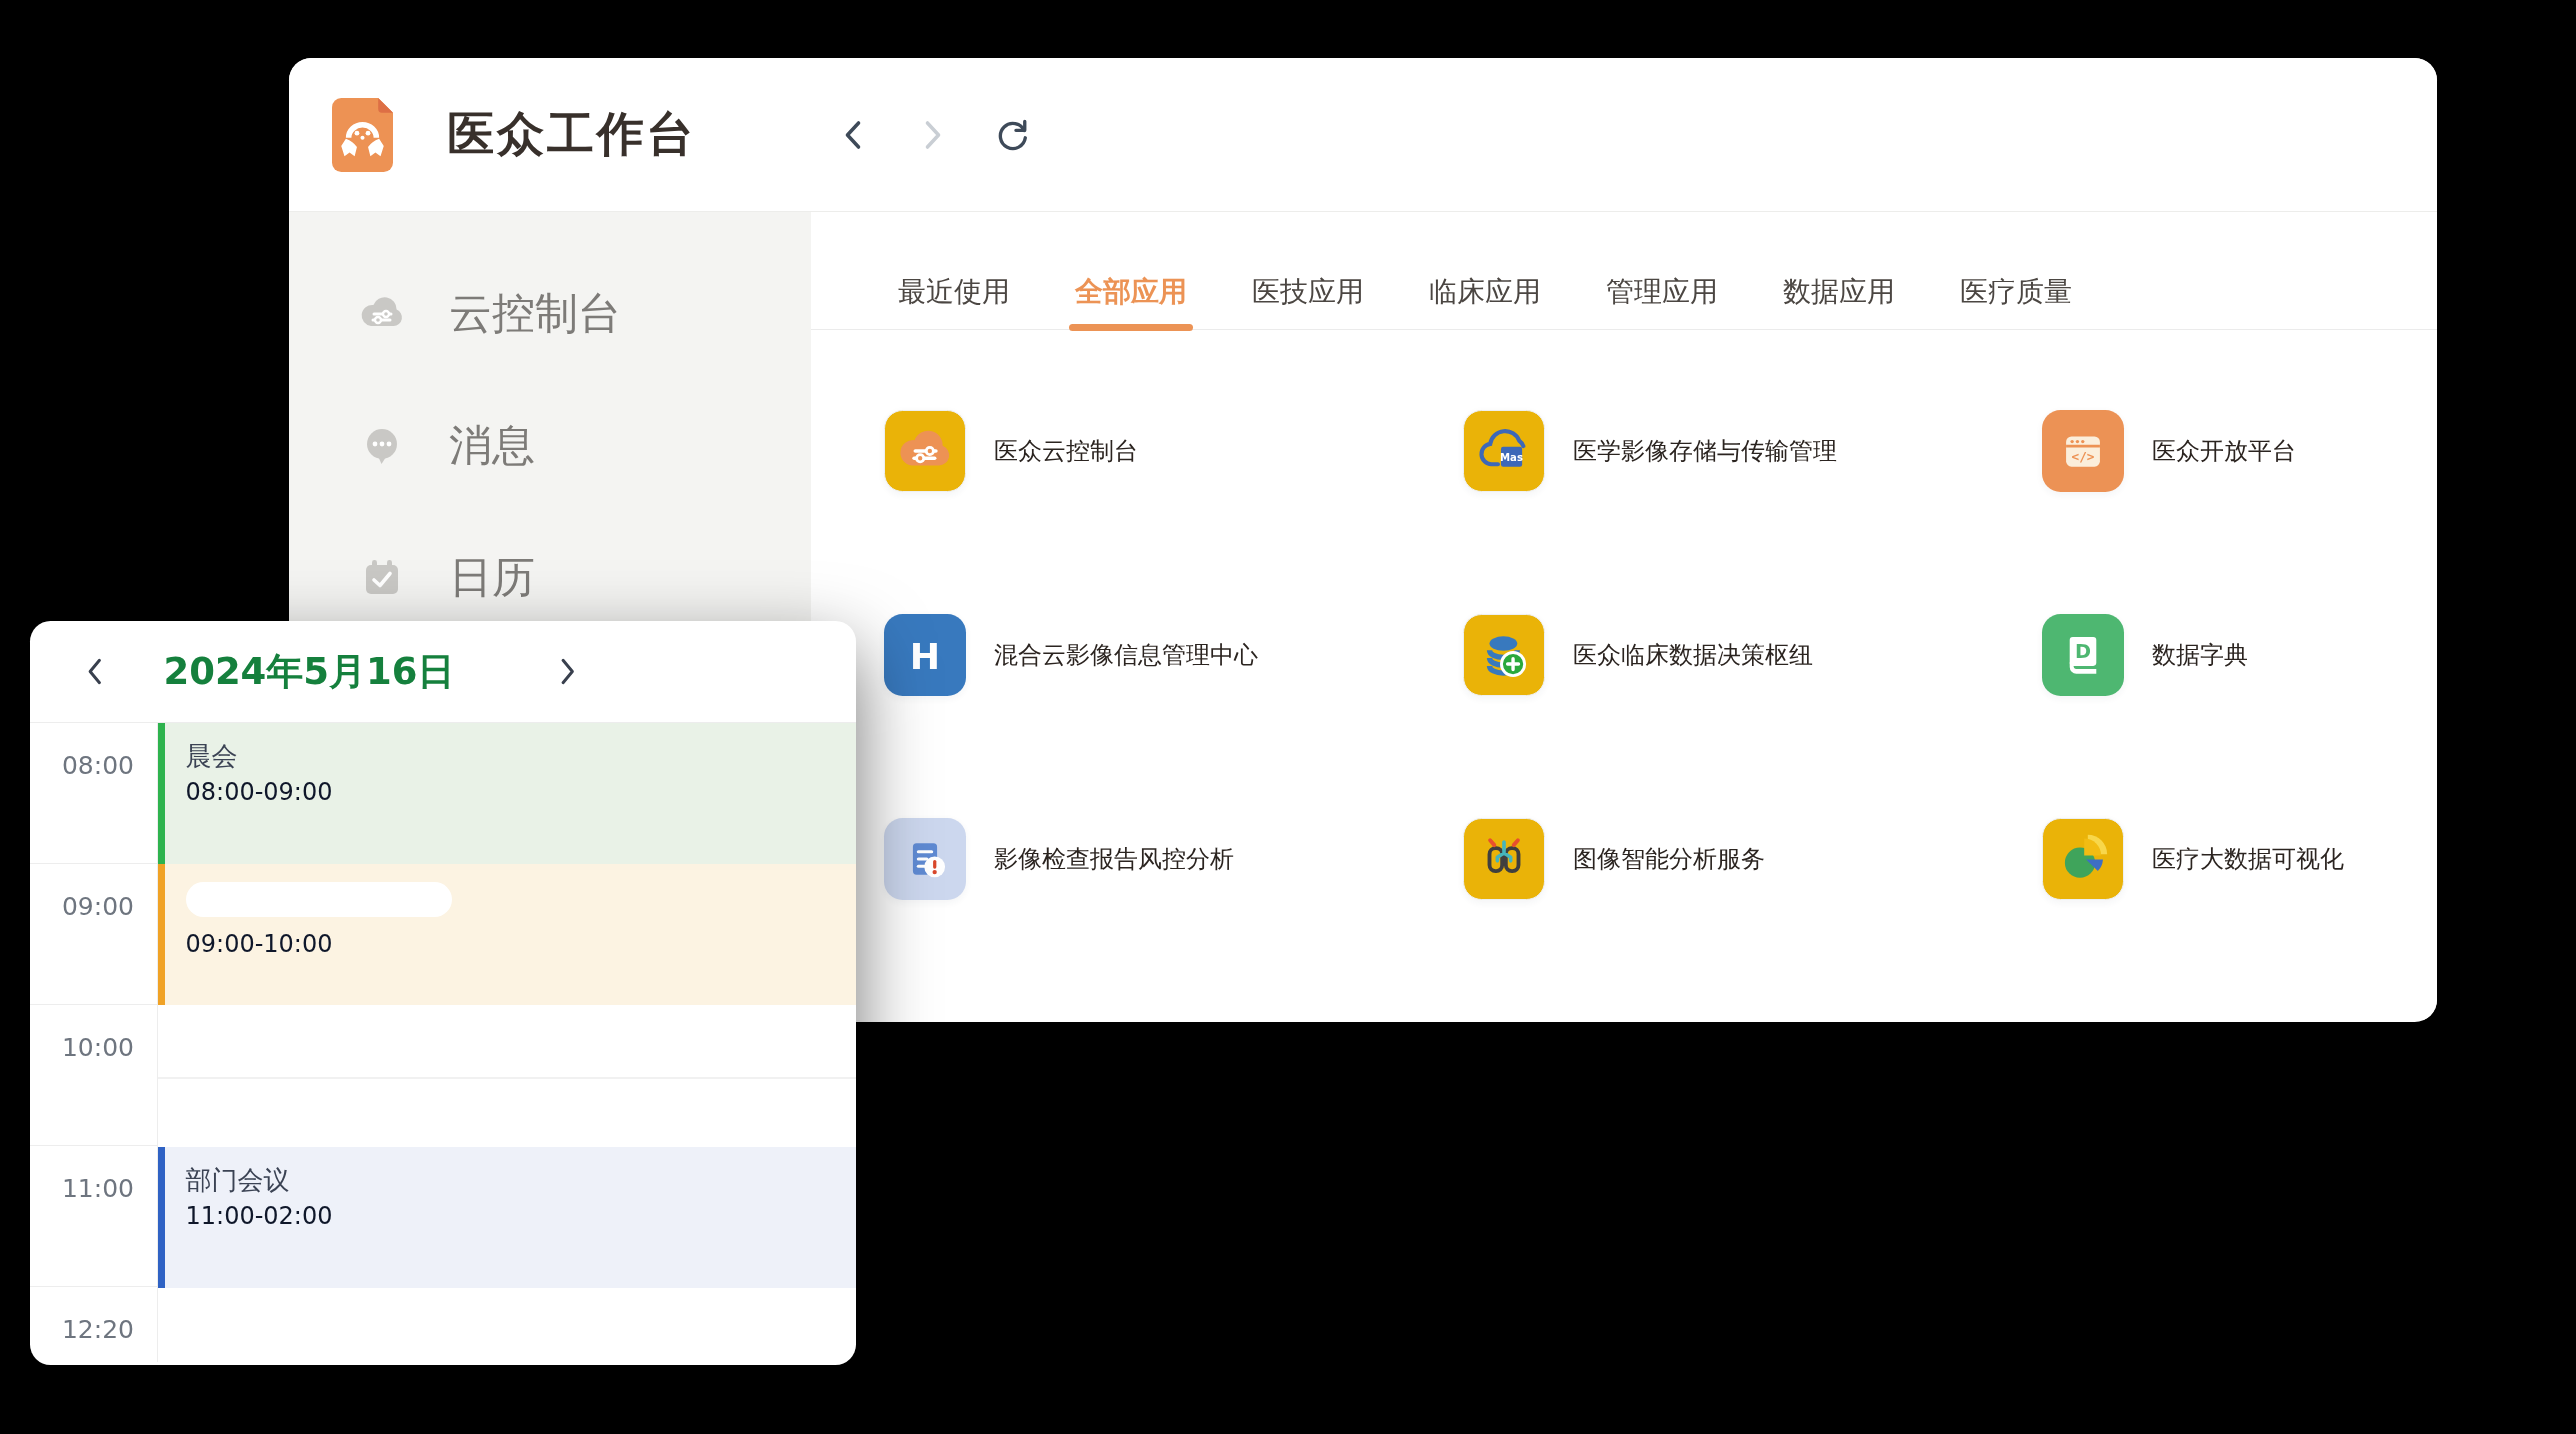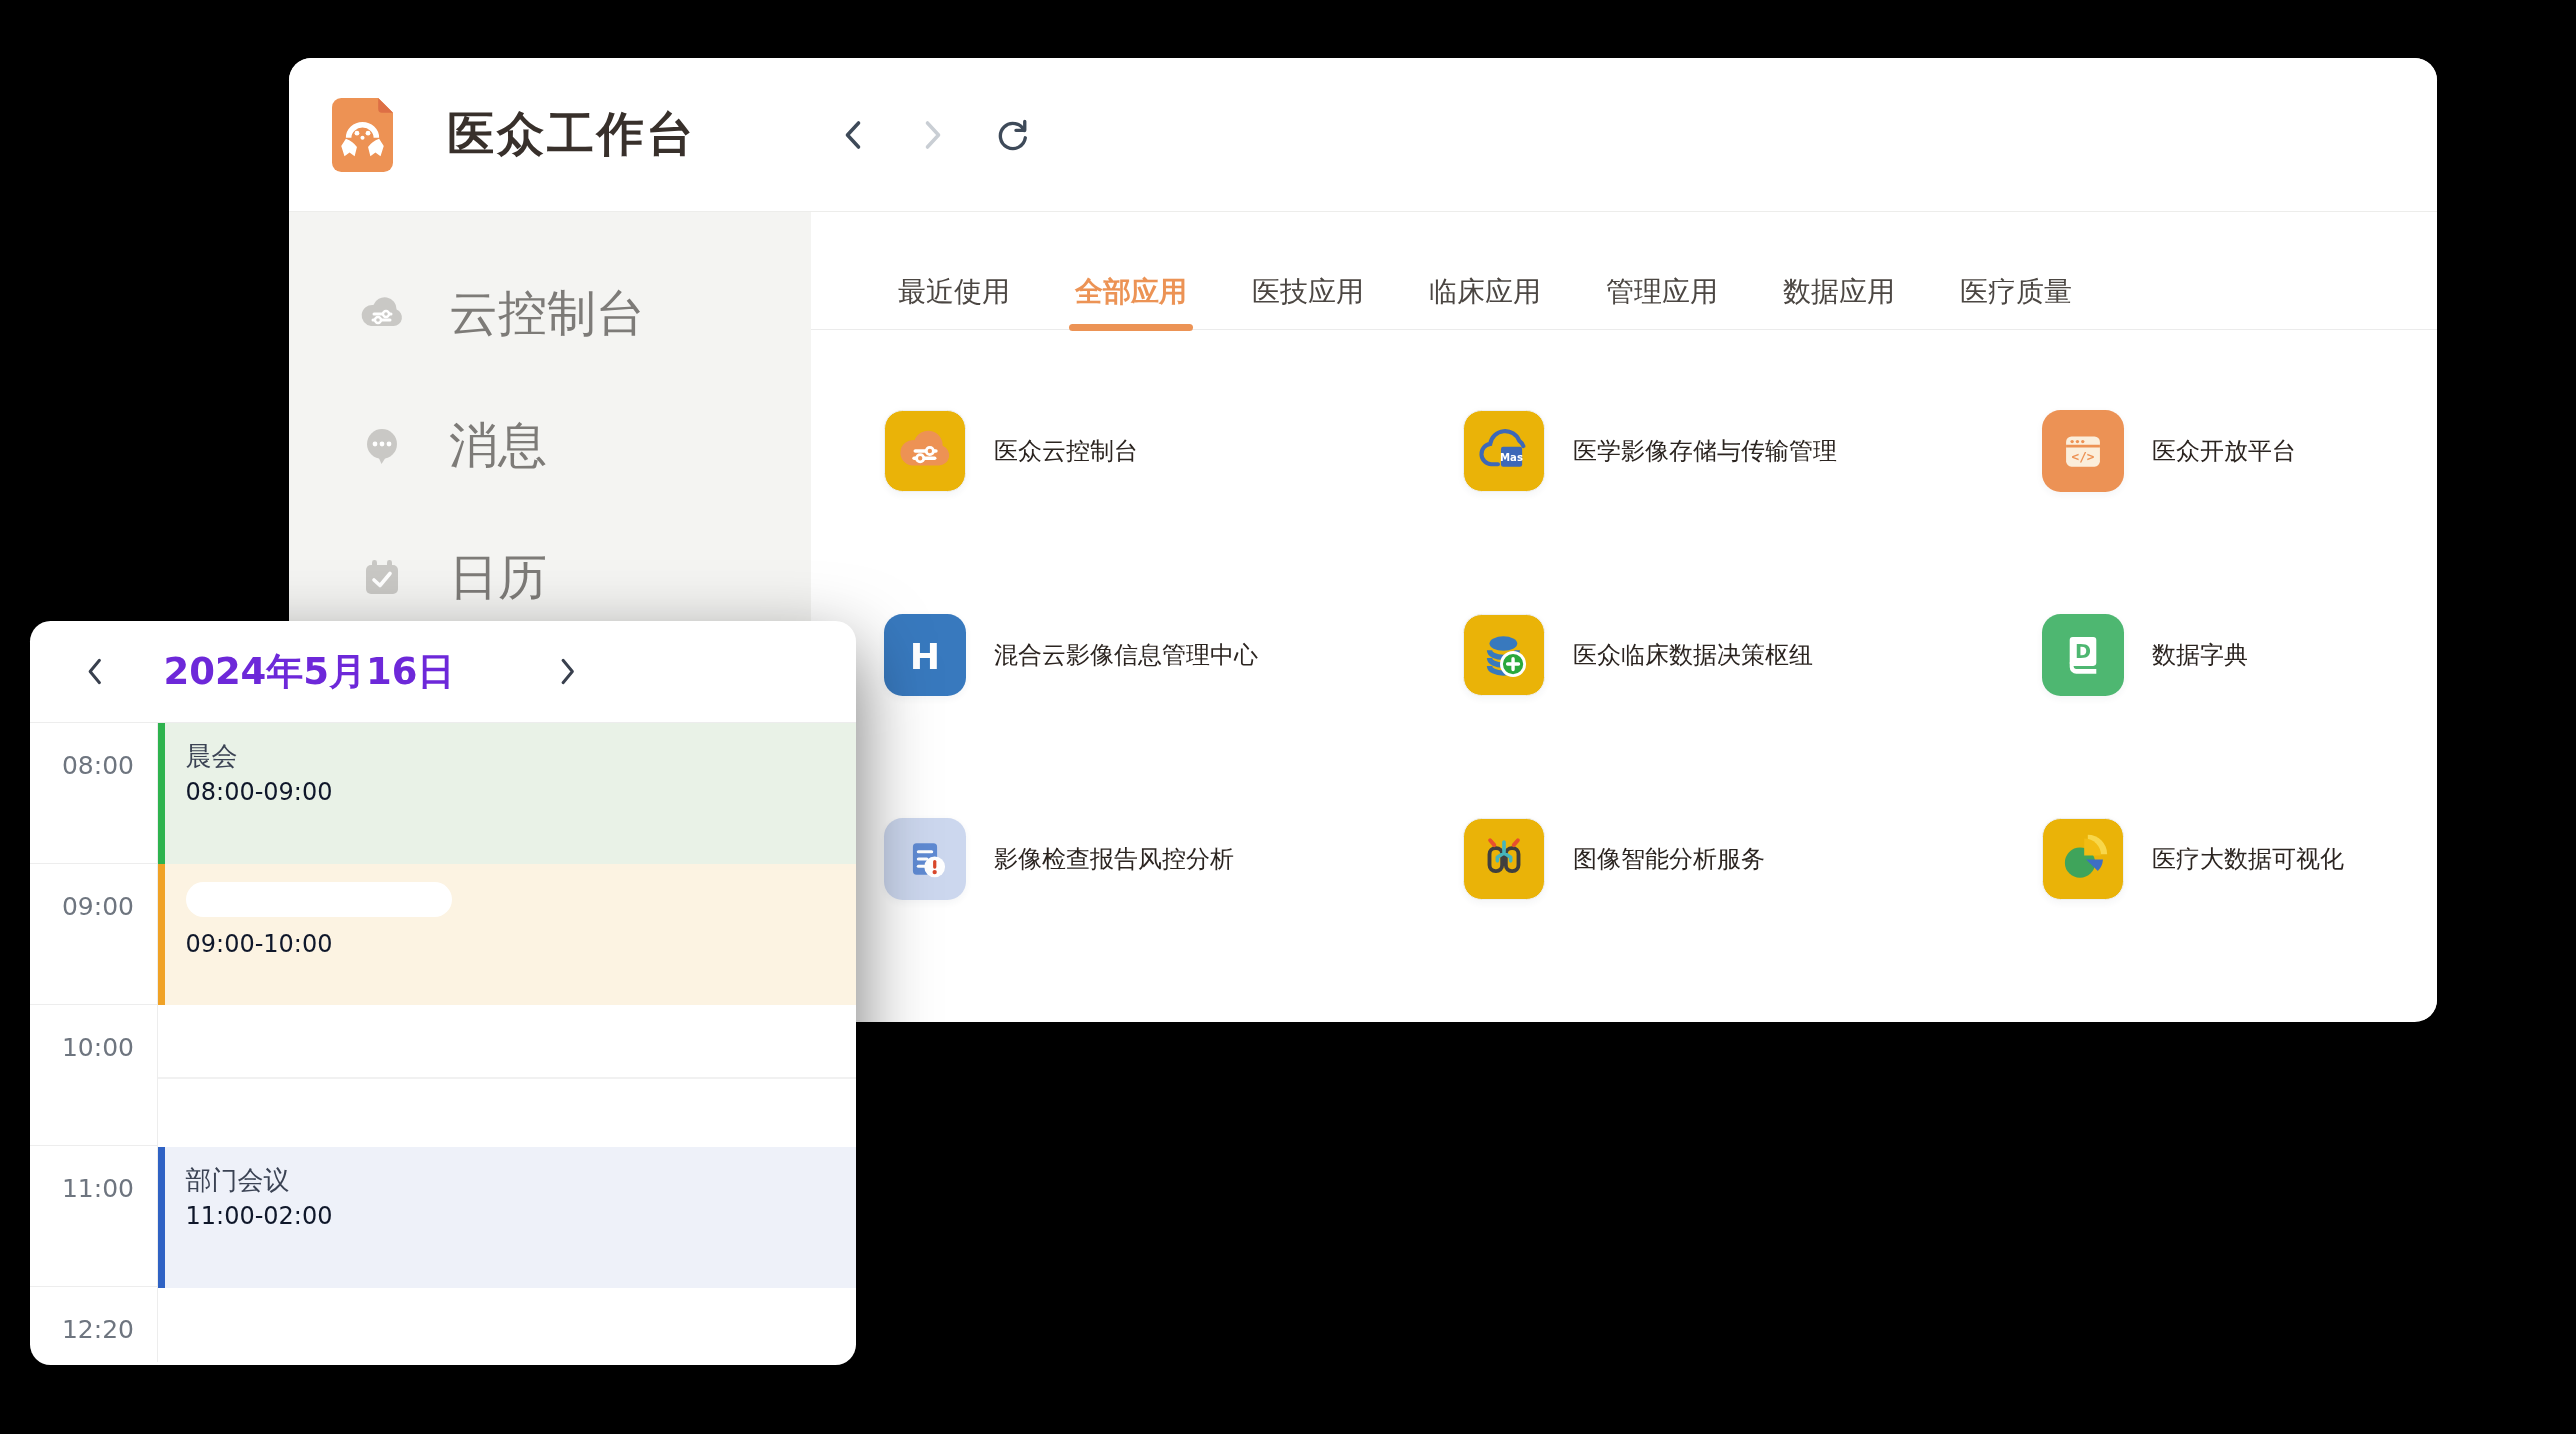--- a/index.html
+++ b/index.html
@@ -16,21 +16,21 @@
   .app-title { margin-left:22.3px; font-size:47px; font-weight:700; color:#38302b; letter-spacing:2.8px; white-space:nowrap; }
   .nav-group { position:absolute; left:544px; top:50%; transform:translateY(-50%); display:flex; align-items:center; gap:41px; }
   .nav-btn { width:39px; height:39px; display:flex; align-items:center; justify-content:center; cursor:pointer; background:none; border:none; }
 
   .window-body { display:flex; height:808px; }
 
   
   .sidebar { width:522px; flex:0 0 auto; background:#f4f4f2; padding-top:74px; display:flex; flex-direction:column; gap:76px; }
   .side-item { display:flex; align-items:center; height:56px; padding-left:69px; cursor:pointer; }
   .side-item svg { width:48px; height:48px; flex:0 0 auto; }
-  .side-label { margin-left:43px; font-size:49px; color:#7d7b78; white-space:nowrap; }
+  .side-label { margin-left:43px; font-size:43px; color:#7d7b78; white-space:nowrap; }
 
   
   .content { flex:1; background:#fff; overflow:hidden; }
   .tabs-bar { display:flex; gap:65px; padding:60px 0 0 87px; border-bottom:1.9px solid #ebebeb; }
   .tab { position:relative; font-size:28px; line-height:39px; color:#4b4642; padding-bottom:17.7px; white-space:nowrap; cursor:pointer; }
   .tab.active { color:#ec9355; font-weight:700; }
   .tab.active::after { content:""; position:absolute; left:-5.6px; right:-5.6px; bottom:-2.8px; height:7.4px; border-radius:4.7px; background:#ec9355; }
 
   .app-grid { display:grid; grid-template-columns:579px 579px auto; grid-auto-rows:204px; padding:80px 0 0 73px; align-items:start; }
   .app-cell { display:flex; align-items:center; gap:28px; cursor:pointer; }
@@ -44,21 +44,21 @@
   .app-name { font-size:24px; font-weight:500; color:#2b2420; white-space:nowrap; }
 
   
   .calendar-panel { position:absolute; left:30px; top:621px; width:826px; height:744px;
     background:#fff; border-radius:20.5px; overflow:hidden; box-shadow:0 28px 74px rgba(0,0,0,.55); }
   .cal-header { position:relative; height:102px; border-bottom:1.9px solid #ededed; }
   .cal-chevron { position:absolute; top:50%; transform:translateY(-50%); width:37px; height:41px;
     display:flex; align-items:center; justify-content:center; cursor:pointer; background:none; border:none; }
   .cal-chevron.left { left:47px; } .cal-chevron.right { left:519px; }
   .cal-title { position:absolute; left:93px; top:0; width:372px; height:100%; display:flex; align-items:center; justify-content:center;
-    font-size:37px; font-weight:600; color:#6d28d9; white-space:nowrap; }
+    font-size:37px; font-weight:600; color:#15803d; white-space:nowrap; }
   .cal-body { position:relative; height:639px; }
   .time-col { position:absolute; left:0; top:0; width:128px; height:100%; border-right:1.9px solid #ededed; }
   .time-cell { height:141px; border-bottom:1.9px solid #ededed; text-align:right; padding:28px 23px 0 0;
     font-size:25px; color:#6e757f; }
   .time-cell.last { border-bottom:none; height:75px; }
   .half-line { position:absolute; left:128px; right:0; top:354px; height:1.9px; background:#f1f1f1; }
   .event { position:absolute; left:128px; right:0; height:141px; padding:17px 22.3px 0 20.5px; cursor:pointer; }
   .event.green  { top:0;   background:#e9f2e7; border-left:7.4px solid #2eb34e; }
   .event.orange { top:141px; background:#fcf3e2; border-left:7.4px solid #f0a226; }
   .event.blue   { top:424px; background:#eef1f9; border-left:7.4px solid #2f62c4; }

